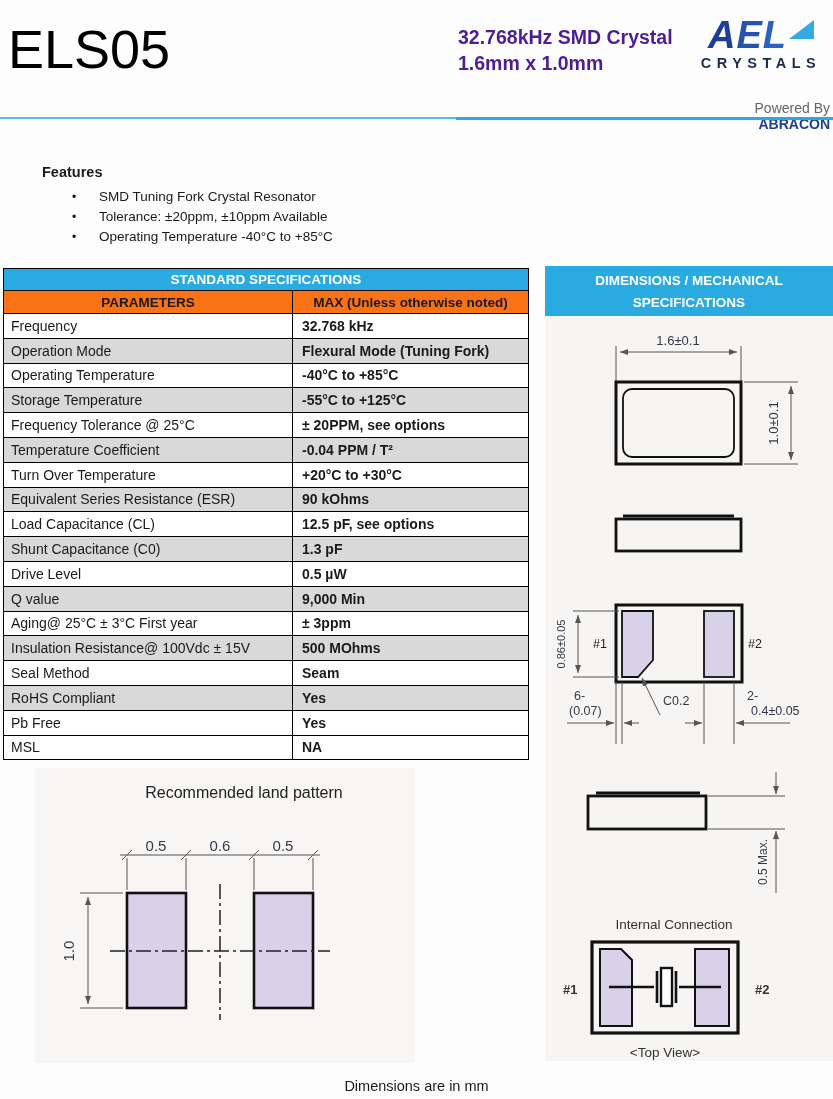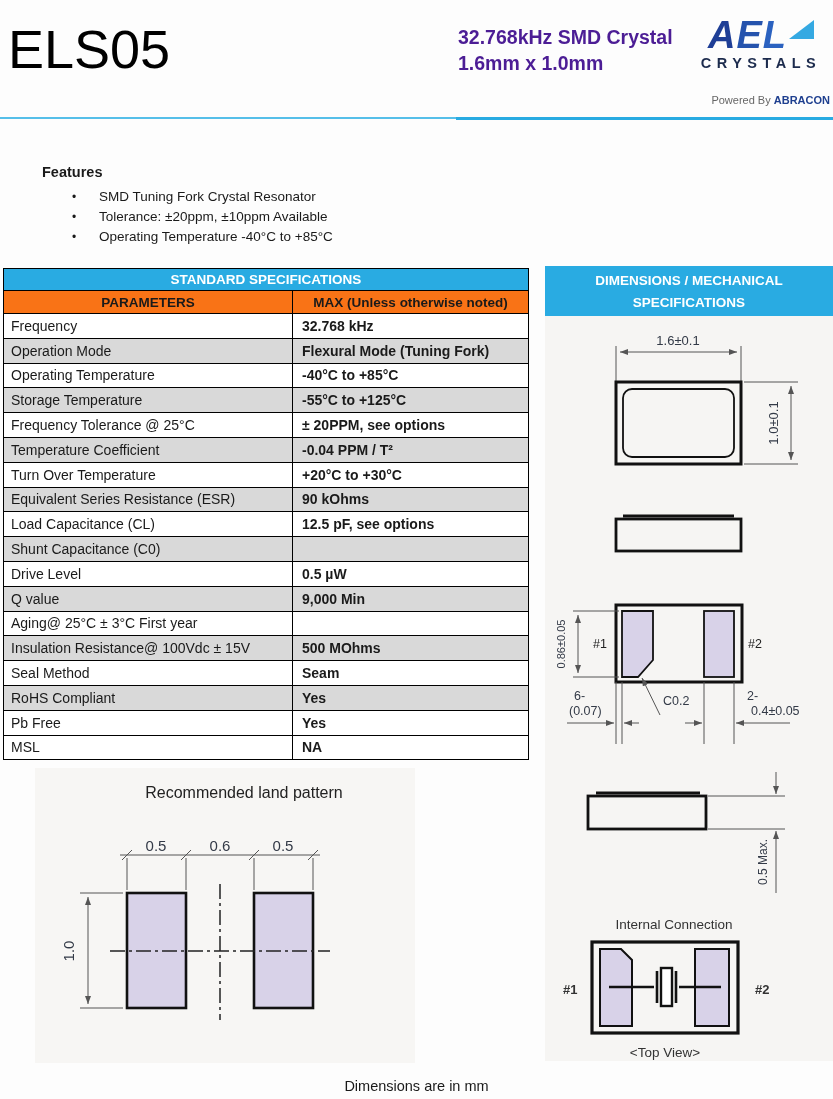--- a/index.html
+++ b/index.html
@@ -12,21 +12,21 @@
   .product-title{position:absolute;left:458px;top:24px;font-size:19.5px;font-weight:bold;
                  color:#4c1d95;line-height:26px;}
   .logo{position:absolute;left:692px;top:16px;width:138px;}
   .logo-main{display:flex;align-items:flex-start;justify-content:center;font-style:italic;}
   .logo-ael{font-size:38px;font-weight:700;letter-spacing:1px;line-height:38px;}
   .logo-a{color:#1e3e96;}.logo-e{color:#2553ad;}.logo-l{color:#2b62c0;}
   .logo-tri{width:25px;height:19px;margin:4px 0 0 2px;background:#35a9e2;
             clip-path:polygon(100% 0,100% 100%,0 100%);}
   .logo-sub{font-size:14.5px;font-weight:600;letter-spacing:5.5px;color:#1c2b4d;
             text-align:center;margin-top:1px;}
-  .logo-powered{font-size:11px;color:#666;text-align:right;margin-top:23px;}
+  .logo-powered{font-size:14px;color:#666;text-align:right;margin-top:29px;}
   .logo-powered b{color:#1e3f8f;}
   .divider-l{position:absolute;left:0;top:117px;width:456px;height:2px;background:#55bfe9;}
   .divider-r{position:absolute;left:456px;top:117px;width:377px;height:3px;background:#29abe2;}
 
   
   .features{position:absolute;left:42px;top:164px;}
   .features-h{font-size:14.5px;font-weight:bold;margin-bottom:7px;}
   .feat-item{display:flex;font-size:13.5px;line-height:20px;}
   .feat-bullet{width:27px;padding-left:30px;font-size:12px;}
 
@@ -143,31 +143,33 @@
       <div class="trow">
           <div class="tp">Equivalent Series Resistance (ESR)</div>
           <div class="tv">90 kOhms</div>
         </div>
       <div class="trow">
           <div class="tp">Load Capacitance (CL)</div>
           <div class="tv">12.5 pF, see options</div>
         </div>
       <div class="trow">
           <div class="tp">Shunt Capacitance (C0)</div>
+          <div class="tv">1.3 pF</div>
         </div>
       <div class="trow">
           <div class="tp">Drive Level</div>
           <div class="tv">0.5  µW</div>
         </div>
       <div class="trow">
           <div class="tp">Q value</div>
           <div class="tv">9,000 Min</div>
         </div>
       <div class="trow">
           <div class="tp">Aging@ 25°C ± 3°C First year</div>
+          <div class="tv">± 3ppm</div>
         </div>
       <div class="trow">
           <div class="tp">Insulation Resistance@ 100Vdc ± 15V</div>
           <div class="tv">500 MOhms</div>
         </div>
       <div class="trow">
           <div class="tp">Seal Method</div>
           <div class="tv">Seam</div>
         </div>
       <div class="trow">

